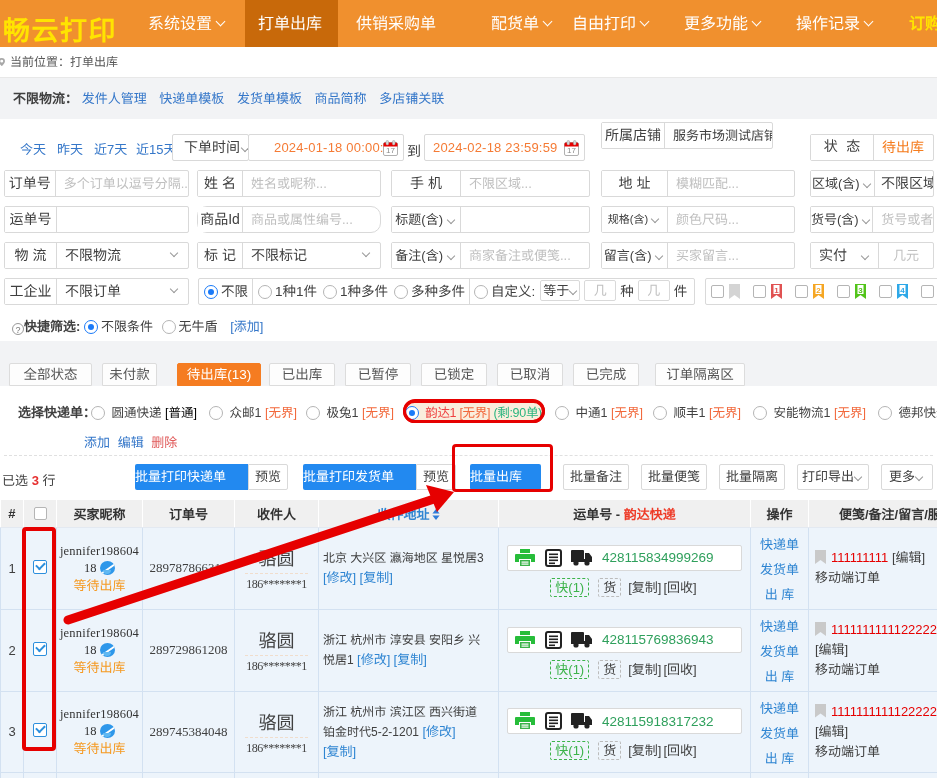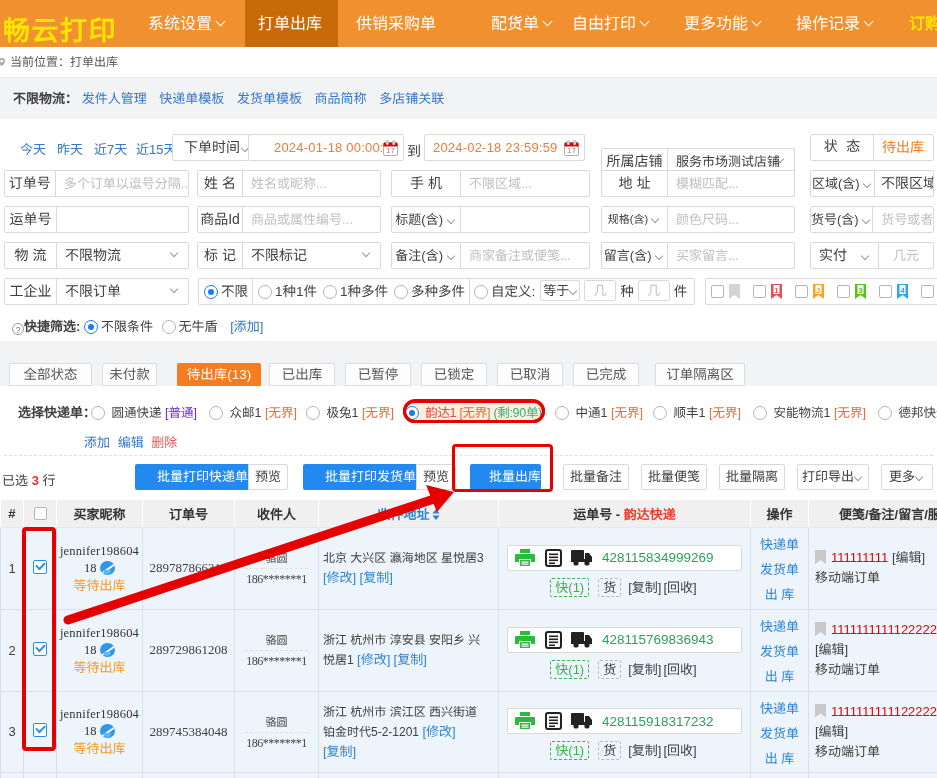--- a/index.html
+++ b/index.html
@@ -32,41 +32,41 @@
 .dlink { position:absolute; top:139px; font-size:13px; color:#3577c9; }
 
 .rad { display:inline-block; width:14px; height:14px; border:1px solid #b5b5b5; border-radius:50%; background:#fff; vertical-align:-3px; margin-right:3px; }
 .rad.on { border:1px solid #1a7af8; position:relative; }
 .rad.on:after { content:""; position:absolute; left:3px; top:3px; width:6px; height:6px; border-radius:50%; background:#1a7af8; }
 .cbx { display:inline-block; width:13px; height:13px; border:1px solid #b5b5b5; border-radius:2px; background:#fff; vertical-align:-2px; }
 .tab { position:absolute; top:363px; white-space:nowrap; height:23px; line-height:22px; border:1px solid #dcdcdc; background:#fdfdfd; color:#555; font-size:13.5px; text-align:center; border-radius:2px 2px 0 0; }
 .tab.on { background:#f57c21; color:#fff; border-color:#f57c21; }
 
 #p2 { position:absolute; left:0; top:386px; width:937px; height:392px; background:#fff; }
-.btn-b { position:absolute; top:464px; height:26px; background:#2289f0; color:#fff; font-size:13px; text-align:right; line-height:26px; border-radius:2px 0 0 2px; }
+.btn-b { position:absolute; top:464px; height:26px; background:#2289f0; color:#fff; font-size:13px; text-align:left; line-height:26px; border-radius:2px 0 0 2px; }
 .btn-w { position:absolute; top:464px; height:26px; background:#fff; border:1px solid #d9d9d9; color:#404040; font-size:13px; text-align:center; line-height:24px; border-radius:2px; }
 
 table#tbl { position:absolute; left:0; top:500px; width:1010px; border-collapse:collapse; table-layout:fixed; }
 #tbl th { background:#f0f0f0; color:#333; font-size:13px; font-weight:bold; height:27px; border-right:1px solid #fff; border-bottom:1px solid #e3e9f1; }
 #tbl td { background:#edf4fb; border:1px solid #d3e1f1; font-size:13px; color:#404040; text-align:center; vertical-align:middle; padding:1px 2px; }
 .mono { font-family:"Liberation Serif", serif; }
 .ordn { font-size:13px !important; }
 .olink { color:#2f85d2; font-size:13px; }
 
 .redbox { position:absolute; border:3px solid #e60000; z-index:50; }
 .rtxt { color:#f2693c; }
 .copt { position:absolute; top:402px; font-size:12.5px; color:#404040; white-space:nowrap; z-index:2; }
 
 tr.r1 td { height:82px; }
 tr.r2 td { height:82px; }
 tr.r3 td { height:76px; }
 tr.r4 td { height:30px; }
 .nick { font-size:12.5px; line-height:17px; color:#333; letter-spacing:0.2px; }
 .wait { color:#f59a23; font-size:13px; line-height:17px; }
-.rcpt { font-size:11px; }
+.rcpt { font-size:18px; }
 .dash { border-top:1px dashed #f0ddcc; margin:3px 8px; }
 .phone { font-size:12px; letter-spacing:-0.5px; }
 .addr { text-align:left !important; padding-left:4px !important; line-height:20px; font-size:12px !important; }
 .wbox { width:235px; height:26px; margin:4px auto 0; background:#fff; border:1px solid #d9d9d9; border-radius:2px; text-align:left; display:flex; align-items:center; }
 .wno { color:#2fa05c; font-size:13.5px; margin-left:9px; }
 .wtags { margin-top:6px; font-size:13px; color:#404040; }
 .tk { border:1px dashed #3cb34a; color:#3cb34a; padding:1px 4px; border-radius:2px; margin-right:9px; }
 .tg { border:1px dashed #bbb; color:#404040; padding:1px 4px; border-radius:2px; margin-right:7px; }
 .tt { margin-right:2px; }
 .ops { padding-top:4px !important; } .ops a { display:block; line-height:25px; }
@@ -135,21 +135,21 @@
   <div class="fgroup" style="left:424px; top:134px; width:161px;">
     <div class="finput" style="color:#f57b35; padding-left:8px; font-size:13px; letter-spacing:.2px;">2024-02-18 23:59:59</div>
     <div style="position:absolute; right:5px; top:5px;"><svg width="15" height="16" viewBox="0 0 15 16">
           <rect x="0.5" y="2.5" width="14" height="13" rx="1.5" fill="#fff" stroke="#b0b0b0"></rect>
           <path d="M2 2.5h11a1.5 1.5 0 0 1 1.5 1.5v2.5H0.5V4A1.5 1.5 0 0 1 2 2.5z" fill="#e60000"></path>
           <rect x="3" y="0.5" width="2.6" height="4.4" rx="1.2" fill="#d8d8d8" stroke="#9a9a9a" stroke-width="0.5"></rect>
           <rect x="9.4" y="0.5" width="2.6" height="4.4" rx="1.2" fill="#d8d8d8" stroke="#9a9a9a" stroke-width="0.5"></rect>
           <text x="7.5" y="13" font-size="8" fill="#8a8a8a" text-anchor="middle" font-family="Liberation Sans">17</text>
         </svg></div>
   </div>
-  <div class="fgroup" style="left:601px; top:148px; width:194px;">
+  <div class="fgroup" style="left:601px; top:122px; width:172px;">
     <div class="flabel" style="width:66px;">所属店铺</div>
     <div class="finput fval" style="font-size:13px;">服务市场测试店铺</div>
     <span class="car" style="position:absolute; right:8px; top:6px;">ˇ</span>
   </div>
   <div class="fgroup" style="left:810px; top:134px; width:124px;">
     <div class="flabel" style="width:63px;font-family:Liberation Mono, monospace;">状&nbsp;态</div>
     <div class="finput" style="color:#f57c1e; font-size:14px;">待出库</div>
   </div>
 
   <div class="fgroup" style="left:4px; top:170px; width:185px;">
@@ -170,21 +170,21 @@
   </div>
   <div class="fgroup" style="left:4px; top:206px; width:185px;">
     <div class="flabel" style="width:52px;">运单号</div>
     <div class="finput"></div>
   </div>
 
   <div class="fgroup" style="left:810px; top:170px; width:124px;">
     <div class="flabel" style="width:69px; font-size:13px;">区域(含) <span class="car"></span></div>
     <div class="finput fval" style="font-size:14px; padding-left:6px;">不限区域</div>
   </div>
-  <div class="fgroup" style="left:197px; top:206px; width:184px;">
+  <div class="fgroup" style="left:197px; top:206px; width:184px;border-radius:10px;">
     <div class="flabel" style="width:45px;">商品Id</div>
     <div class="finput">商品或属性编号...</div>
   </div>
   <div class="fgroup" style="left:391px; top:206px; width:199px;">
     <div class="flabel" style="width:69px; font-size:13px;">标题(含) <span class="car"></span></div>
     <div class="finput"></div>
   </div>
   <div class="fgroup" style="left:601px; top:206px; width:194px;">
     <div class="flabel" style="width:66px; font-size:11px;">规格(含) <span class="car"></span></div>
     <div class="finput">颜色尺码...</div>
@@ -295,21 +295,21 @@
   <div class="tab" style="left:269px; width:66px;">已出库</div>
   <div class="tab" style="left:345px; width:66px;">已暂停</div>
   <div class="tab" style="left:421px; width:66px;">已锁定</div>
   <div class="tab" style="left:497px; width:66px;">已取消</div>
   <div class="tab" style="left:573px; width:66px;">已完成</div>
   <div class="tab" style="left:655px; width:90px;">订单隔离区</div>
   <div id="p2"></div>
 
   <div class="redbox" style="left:403px; top:400px; width:142px; height:23px; border-radius:12px; border-width:3.5px; background:#faeedd; z-index:1;"></div>
   <div class="abs" style="left:18px; top:402px; font-size:13px; color:#404040; z-index:2;"><b>选择快递单：</b></div>
-  <div class="copt" style="left:91px;"><span class="rad"></span> 圆通快递 <span style="color:#6d28d9;">[普通]</span></div>
+  <div class="copt" style="left:91px;"><span class="rad"></span> 圆通快递 <span style="color:#000000;">[普通]</span></div>
   <div class="copt" style="left:209px;"><span class="rad"></span> 众邮1 <span class="rtxt">[无界]</span></div>
   <div class="copt" style="left:306px;"><span class="rad"></span> 极兔1 <span class="rtxt">[无界]</span></div>
   <div class="copt" style="left:405px; letter-spacing:-0.3px;"><span class="rad on"></span> <span style="color:#ef4242;">韵达1</span> <span class="rtxt">[无界]</span> <span style="color:#2ab57f;">(剩:90单)</span></div>
   <div class="copt" style="left:555px;"><span class="rad"></span> 中通1 <span class="rtxt">[无界]</span></div>
   <div class="copt" style="left:653px;"><span class="rad"></span> 顺丰1 <span class="rtxt">[无界]</span></div>
   <div class="copt" style="left:753px;"><span class="rad"></span> 安能物流1 <span class="rtxt">[无界]</span></div>
   <div class="copt" style="left:878px;"><span class="rad"></span> 德邦快递1</div>
   <div class="abs" style="left:84px; top:432px; font-size:13px; z-index:2;">
     <a class="blue">添加</a> <a class="blue" style="margin-left:4px;">编辑</a> <a style="color:#e05c5c; margin-left:4px;">删除</a>
   </div>

